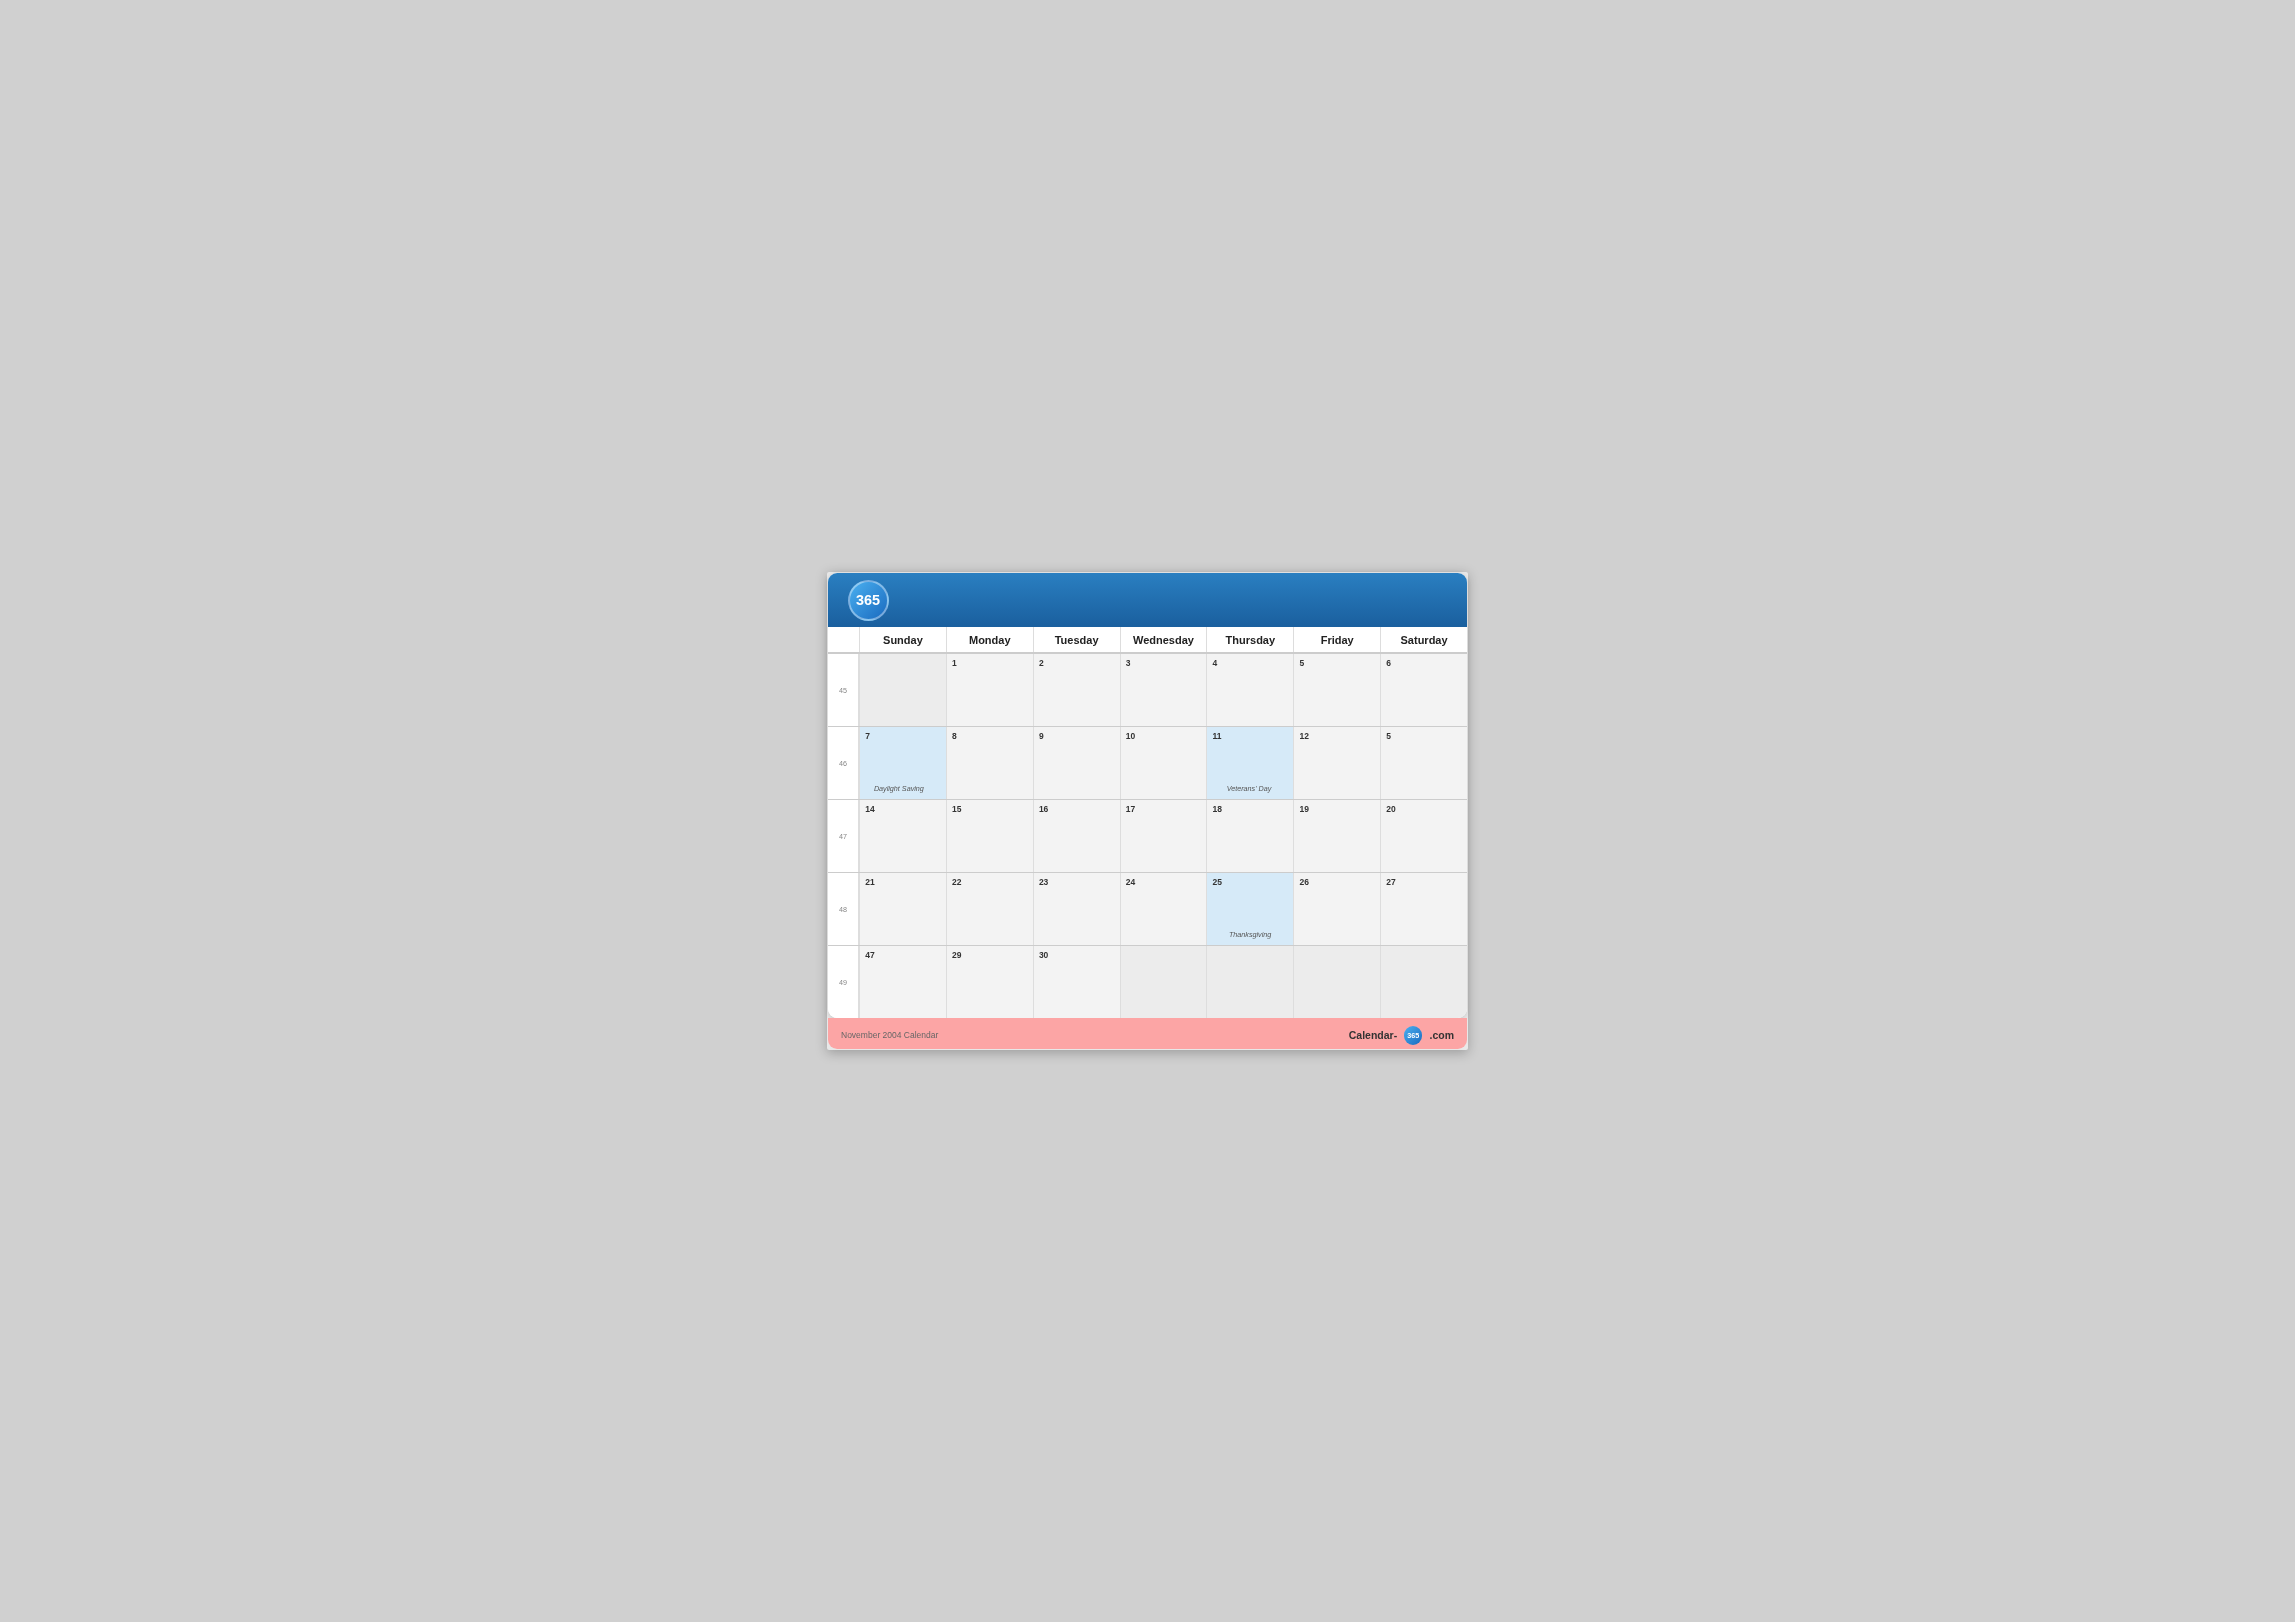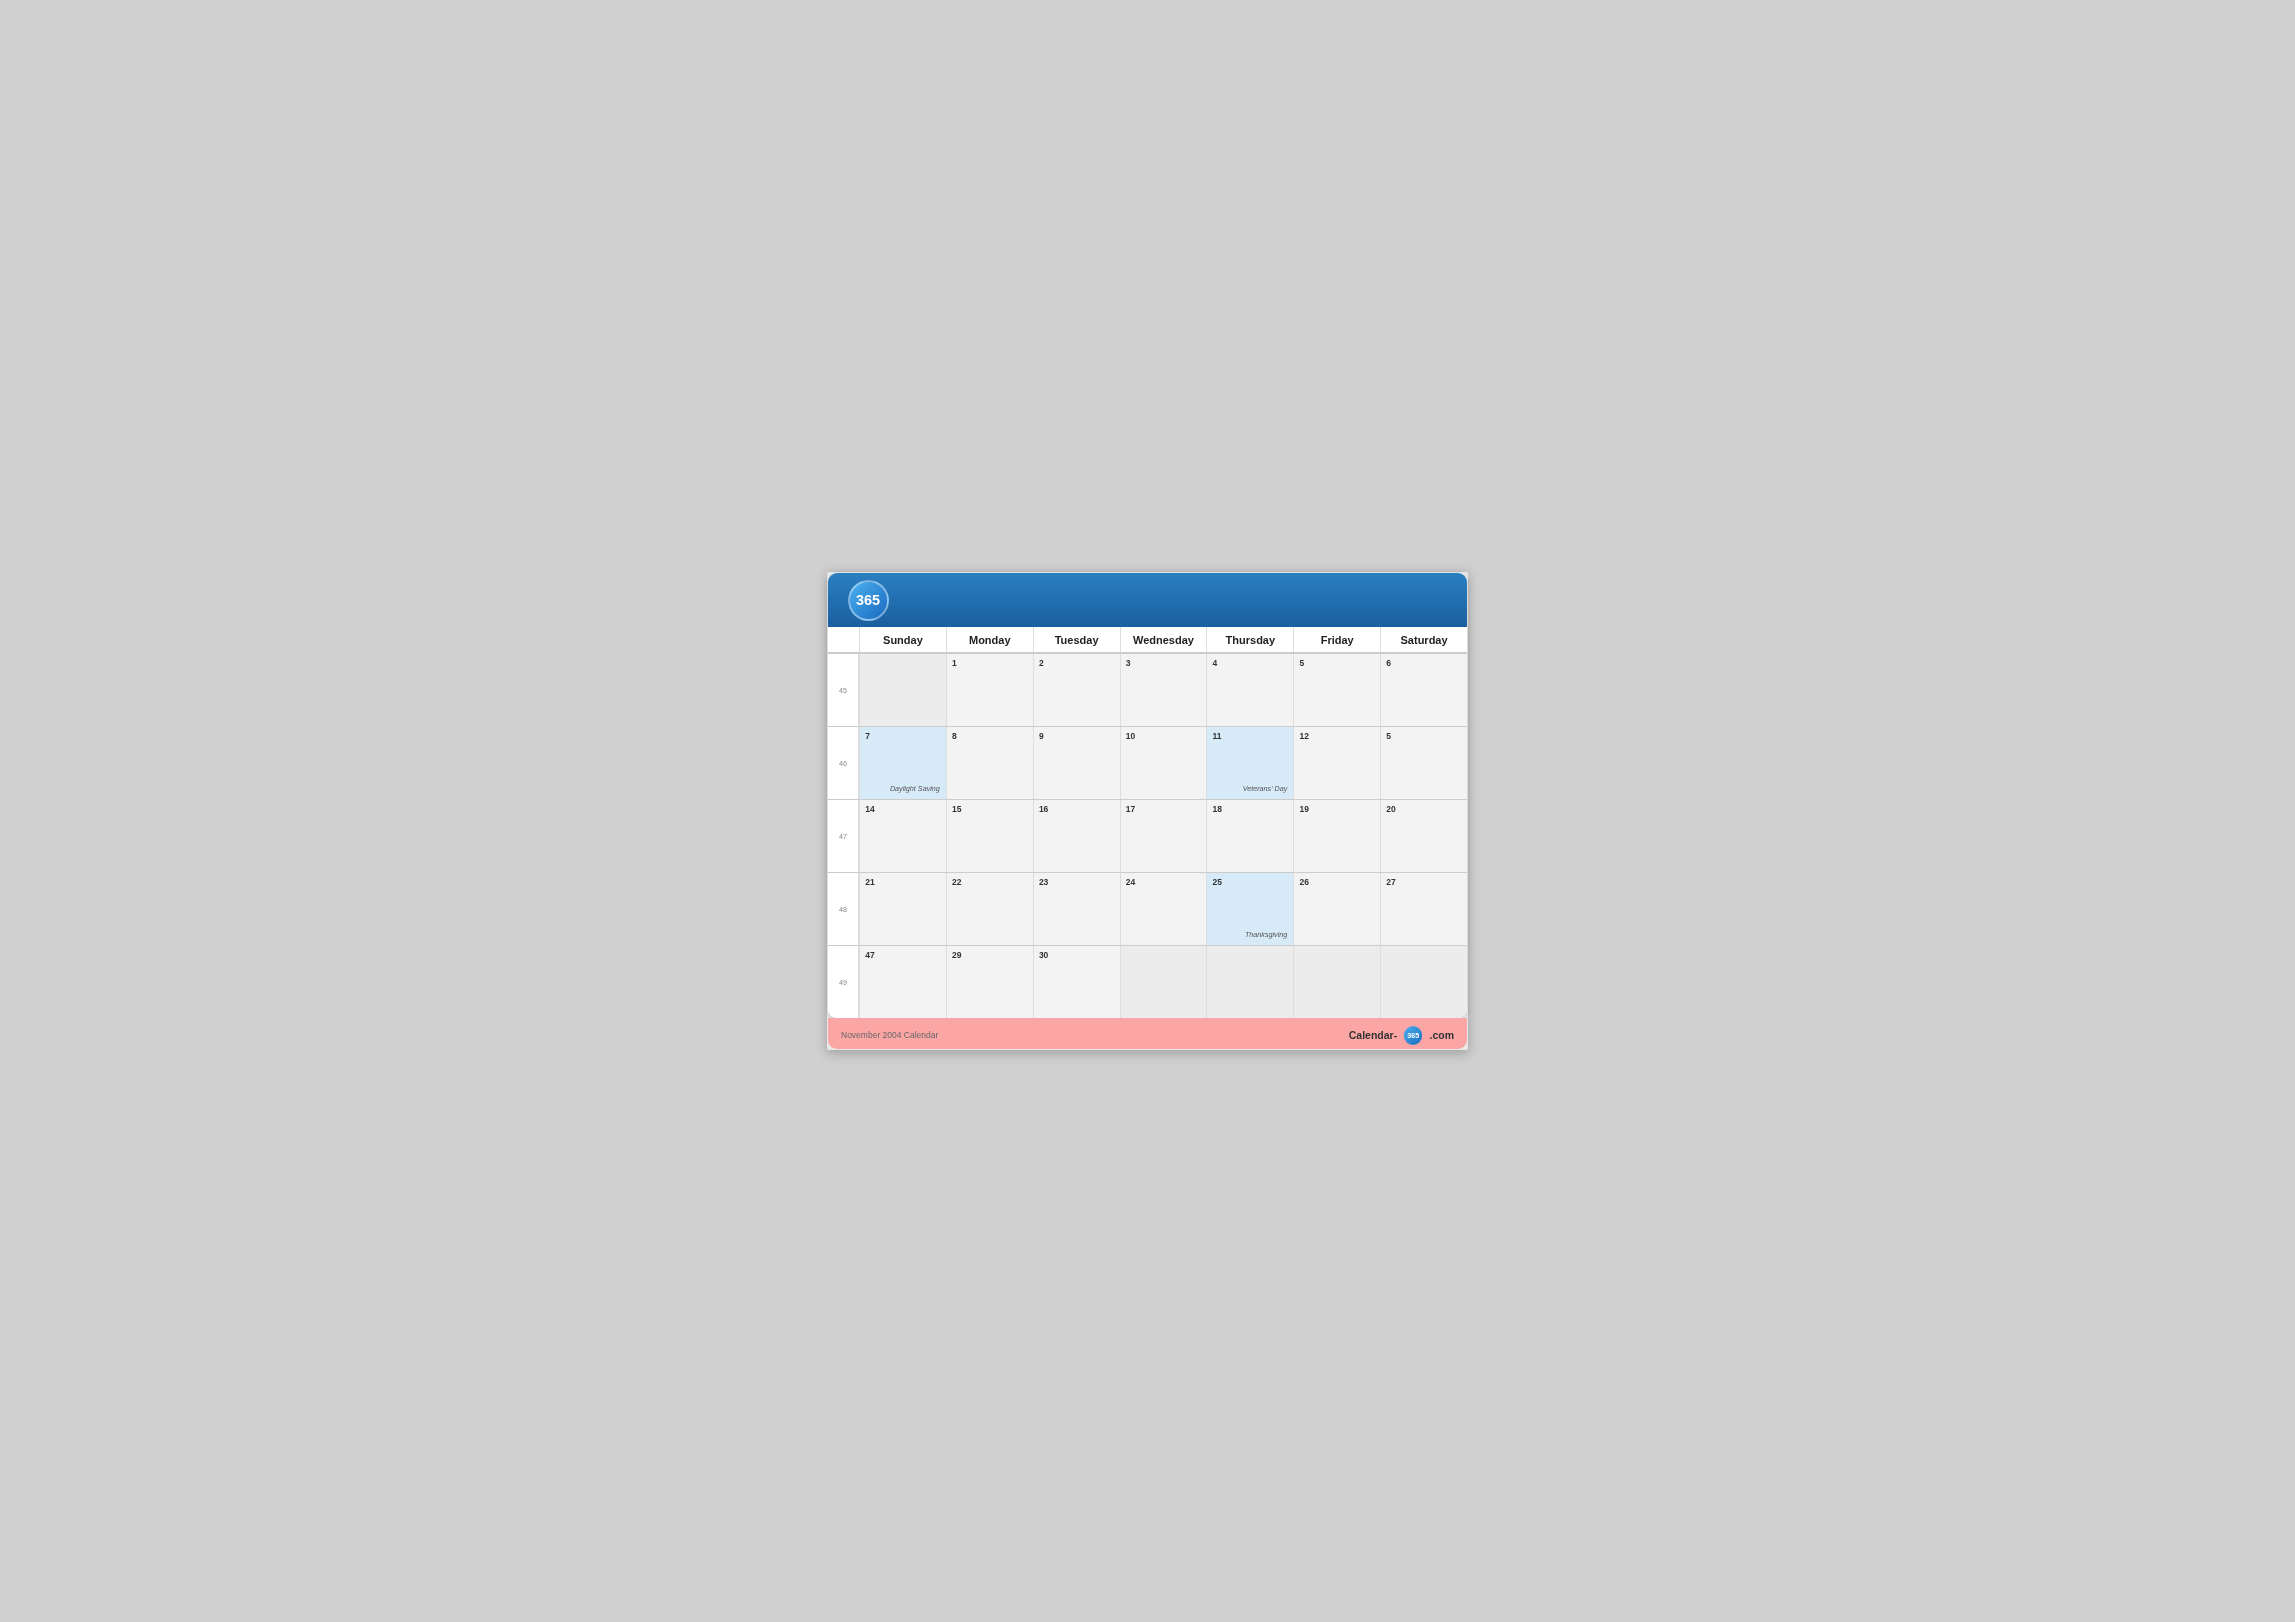--- a/index.html
+++ b/index.html
@@ -128,21 +128,21 @@
       line-height: 1;
       pointer-events: none;
       user-select: none;
     }
     .event-label {
       font-size: 7.2px;
       font-style: italic;
       color: #555;
       position: absolute;
       bottom: 6.5px;
-      right: 6px;
+      right: 22px;
     }
     
     .footer {
       display: flex;
       justify-content: space-between;
       align-items: center;
       padding: 7.9px 13px 3.9px 13px;
       background: #fca5a5;
       border-radius: 0 0 9.2px 9.2px;
       text-align: center;

